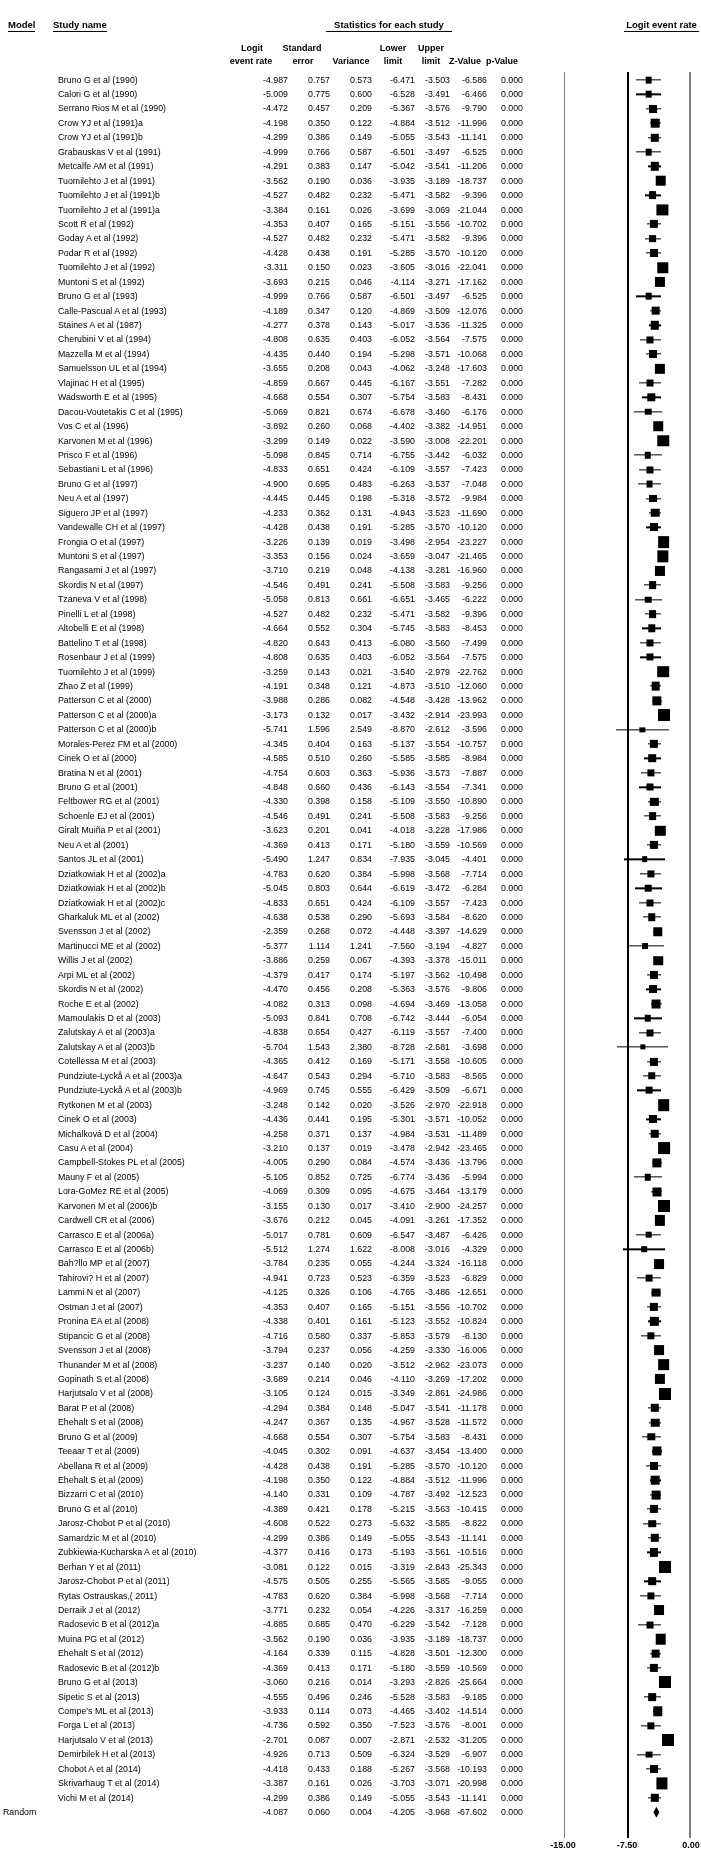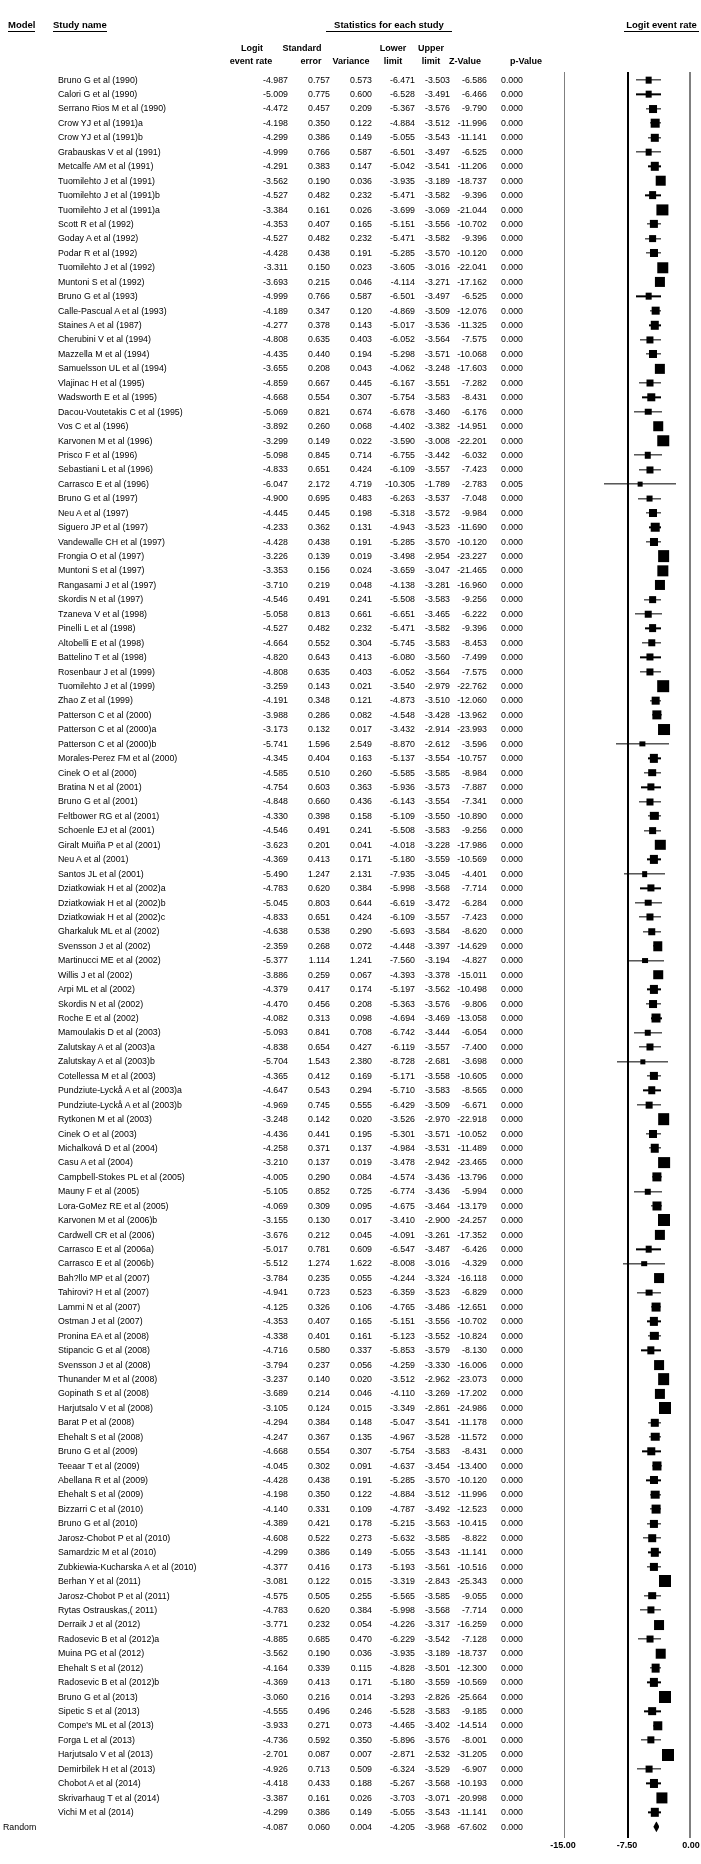--- a/index.html
+++ b/index.html
@@ -37,26 +37,26 @@
   <span class="hdr" style="left:53px;">Study name</span>
   <span class="hdr" style="left:326px;width:126px;text-align:center;">Statistics for each study</span>
   <span class="hdr" style="left:624px;width:75px;text-align:center;">Logit event rate</span>
 
   <span class="sub" style="top:43px;left:222px;width:60px;">Logit</span>
   <span class="sub" style="top:43px;left:272px;width:60px;">Standard</span>
   <span class="sub" style="top:43px;left:363px;width:60px;">Lower</span>
   <span class="sub" style="top:43px;left:401px;width:60px;">Upper</span>
 
   <span class="sub" style="top:56px;left:221px;width:60px;">event rate</span>
-  <span class="sub" style="top:56px;left:273px;width:76px;">error</span>
+  <span class="sub" style="top:56px;left:273px;width:60px;">error</span>
   <span class="sub" style="top:56px;left:321px;width:60px;">Variance</span>
   <span class="sub" style="top:56px;left:363px;width:60px;">limit</span>
   <span class="sub" style="top:56px;left:401px;width:60px;">limit</span>
   <span class="sub" style="top:56px;left:435px;width:60px;">Z-Value</span>
-  <span class="sub" style="top:56px;left:472px;width:60px;margin-left:24px;">p-Value</span>
+  <span class="sub" style="top:56px;left:472px;width:60px;">p-Value</span>
 
   <div class="axis-line" style="left:563.5px;width:1.5px;background:#7f7f7f;"></div>
   <div class="axis-line" style="left:626.5px;width:2px;background:#000000;"></div>
   <div class="axis-line" style="left:689px;width:1.5px;background:#7f7f7f;"></div>
 
   <div id="rows">
       <div class="row">
     <span class="name">Bruno G et al (1990)</span>
     <span class="num c0">-4.987</span>
     <span class="num c1">0.757</span>
@@ -386,32 +386,20 @@
     <span class="num c1">0.651</span>
     <span class="num c2">0.424</span>
     <span class="num c3">-6.109</span>
     <span class="num c4">-3.557</span>
     <span class="num c5">-7.423</span>
     <span class="num c6">0.000</span>
     <span class="whisker" style="left: 639.277px; width: 21.6069px;"></span>
     <span class="sq" style="left: 650.081px; width: 7.05181px; height: 7.05181px;"></span>
   </div>
       <div class="row">
-    <span class="name">Carrasco E et al (1996)</span>
-    <span class="num c0">-6.047</span>
-    <span class="num c1">2.172</span>
-    <span class="num c2">4.719</span>
-    <span class="num c3">-10.305</span>
-    <span class="num c4">-1.789</span>
-    <span class="num c5">-2.783</span>
-    <span class="num c6">0.005</span>
-    <span class="whisker" style="left: 603.751px; width: 72.1021px;"></span>
-    <span class="sq" style="left: 639.802px; width: 4.73826px; height: 4.73826px;"></span>
-  </div>
-      <div class="row">
     <span class="name">Bruno G et al (1997)</span>
     <span class="num c0">-4.900</span>
     <span class="num c1">0.695</span>
     <span class="num c2">0.483</span>
     <span class="num c3">-6.263</span>
     <span class="num c4">-3.537</span>
     <span class="num c5">-7.048</span>
     <span class="num c6">0.000</span>
     <span class="whisker" style="left: 637.973px; width: 23.0801px;"></span>
     <span class="sq" style="left: 649.513px; width: 6.90125px; height: 6.90125px;"></span>
@@ -713,21 +701,21 @@
     <span class="num c4">-3.559</span>
     <span class="num c5">-10.569</span>
     <span class="num c6">0.000</span>
     <span class="whisker" style="left: 647.143px; width: 13.7245px;"></span>
     <span class="sq" style="left: 654.009px; width: 8.19444px; height: 8.19444px;"></span>
   </div>
       <div class="row">
     <span class="name">Santos JL et al (2001)</span>
     <span class="num c0">-5.490</span>
     <span class="num c1">1.247</span>
-    <span class="num c2">2.131</span>
+    <span class="num c2">0.834</span>
     <span class="num c3">-7.935</span>
     <span class="num c4">-3.045</span>
     <span class="num c5">-4.401</span>
     <span class="num c6">0.000</span>
     <span class="whisker" style="left: 623.817px; width: 41.402px;"></span>
     <span class="sq" style="left: 644.518px; width: 5.69045px; height: 5.69045px;"></span>
   </div>
       <div class="row">
     <span class="name">Dziatkowiak H et al (2002)a</span>
     <span class="num c0">-4.783</span>
@@ -1420,35 +1408,35 @@
     <span class="num c3">-5.528</span>
     <span class="num c4">-3.583</span>
     <span class="num c5">-9.185</span>
     <span class="num c6">0.000</span>
     <span class="whisker" style="left: 644.196px; width: 16.4677px;"></span>
     <span class="sq" style="left: 652.434px; width: 7.71389px; height: 7.71389px;"></span>
   </div>
       <div class="row">
     <span class="name">Compe's ML et al (2013)</span>
     <span class="num c0">-3.933</span>
-    <span class="num c1">0.271</span>
+    <span class="num c1">0.114</span>
     <span class="num c2">0.073</span>
     <span class="num c3">-4.465</span>
     <span class="num c4">-3.402</span>
     <span class="num c5">-14.514</span>
     <span class="num c6">0.000</span>
     <span class="whisker" style="left: 653.196px; width: 9.00007px;"></span>
     <span class="sq" style="left: 657.701px; width: 9.41679px; height: 9.41679px;"></span>
   </div>
       <div class="row">
     <span class="name">Forga L et al (2013)</span>
     <span class="num c0">-4.736</span>
     <span class="num c1">0.592</span>
     <span class="num c2">0.350</span>
-    <span class="num c3">-5.896</span>
+    <span class="num c3">-7.523</span>
     <span class="num c4">-3.576</span>
     <span class="num c5">-8.001</span>
     <span class="num c6">0.000</span>
     <span class="whisker" style="left: 641.081px; width: 19.6427px;"></span>
     <span class="sq" style="left: 650.902px; width: 7.2764px; height: 7.2764px;"></span>
   </div>
       <div class="row">
     <span class="name">Harjutsalo V et al (2013)</span>
     <span class="num c0">-2.701</span>
     <span class="num c1">0.087</span>

